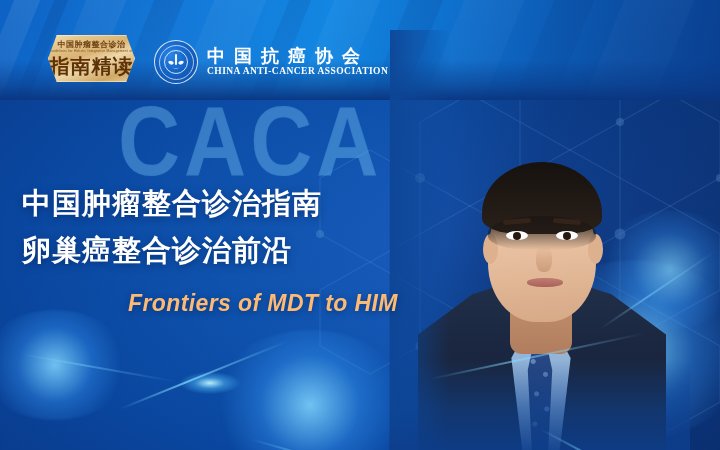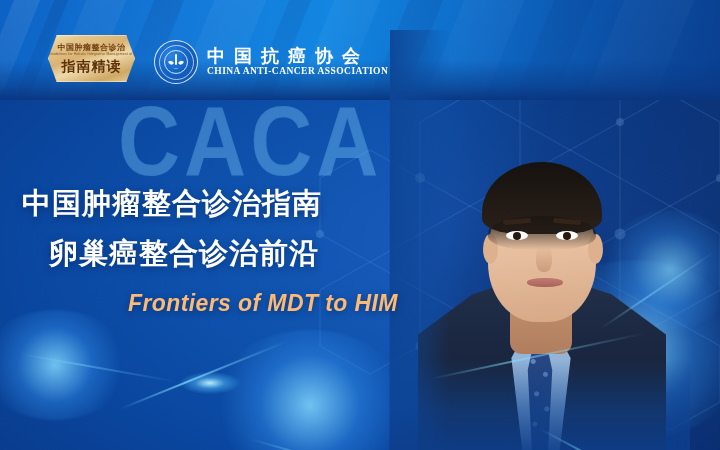--- a/index.html
+++ b/index.html
@@ -70,21 +70,21 @@
   .badge{
     position:absolute;left:48px;top:35px;width:87px;height:47px;
     background:linear-gradient(160deg,#f6e2b4 0%,#e4c68c 18%,#d9b374 42%,#eed8a9 58%,#cfa866 82%,#e6cd9a 100%);
     clip-path:polygon(10% 0%, 90% 0%, 100% 50%, 90% 100%, 10% 100%, 0% 50%);
     display:flex;flex-direction:column;align-items:center;justify-content:center;
     box-shadow:0 0 0 1px rgba(255,245,215,.5) inset;
   }
   .badge-cn{font-size:8px;color:#6b3d10;font-weight:bold;letter-spacing:.5px;line-height:1;}
   .badge-en{font-size:2.6px;color:#7a4a16;letter-spacing:.2px;line-height:1.1;margin:2px 0 1px;
             transform:scale(1.25);white-space:nowrap;}
-  .badge-main{font-size:14px;color:#5e3208;font-weight:bold;letter-spacing:1px;line-height:1;margin-top:1px;}
+  .badge-main{font-size:20px;color:#5e3208;font-weight:bold;letter-spacing:1px;line-height:1;margin-top:1px;}
 
   .caca-logo{position:absolute;left:154px;top:40px;display:flex;align-items:center;gap:9px;}
   .emblem{
     width:42px;height:42px;border-radius:50%;
     background:radial-gradient(circle at 38% 34%, #2a84e6 0%, #1363c6 45%, #0d4fa8 100%);
     border:1.4px solid rgba(255,255,255,.85);
     position:relative;display:flex;align-items:center;justify-content:center;
   }
   .emblem:before{
     content:"";position:absolute;inset:3.5px;border-radius:50%;
@@ -94,21 +94,21 @@
   .caca-cn{font-size:18px;font-weight:bold;color:#ffffff;letter-spacing:9px;line-height:1.05;white-space:nowrap;}
   .caca-en{font-size:9.5px;font-weight:bold;color:#ffffff;letter-spacing:.45px;line-height:1.2;white-space:nowrap;font-family:"Liberation Serif",serif;}
 
   
   .titles{position:absolute;left:22px;top:178px;}
   .tline{
     font-size:29px;font-weight:bold;color:#ffffff;line-height:50px;
     letter-spacing:1px;white-space:nowrap;
     text-shadow:0 2px 7px rgba(4,30,80,.55);
   }
-  .tline.two{margin-left:27px;}
+  .tline.two{font-family:Liberation Mono, monospace;}
   .subtitle{
     position:absolute;left:128px;top:290px;
     font-size:23px;font-style:italic;font-weight:bold;
     color:#fdba74;letter-spacing:.4px;white-space:nowrap;
     text-shadow:0 2px 6px rgba(4,30,80,.5);
   }
 
   
   .plate{
     position:absolute;left:137px;top:337px;width:219px;height:46px;

